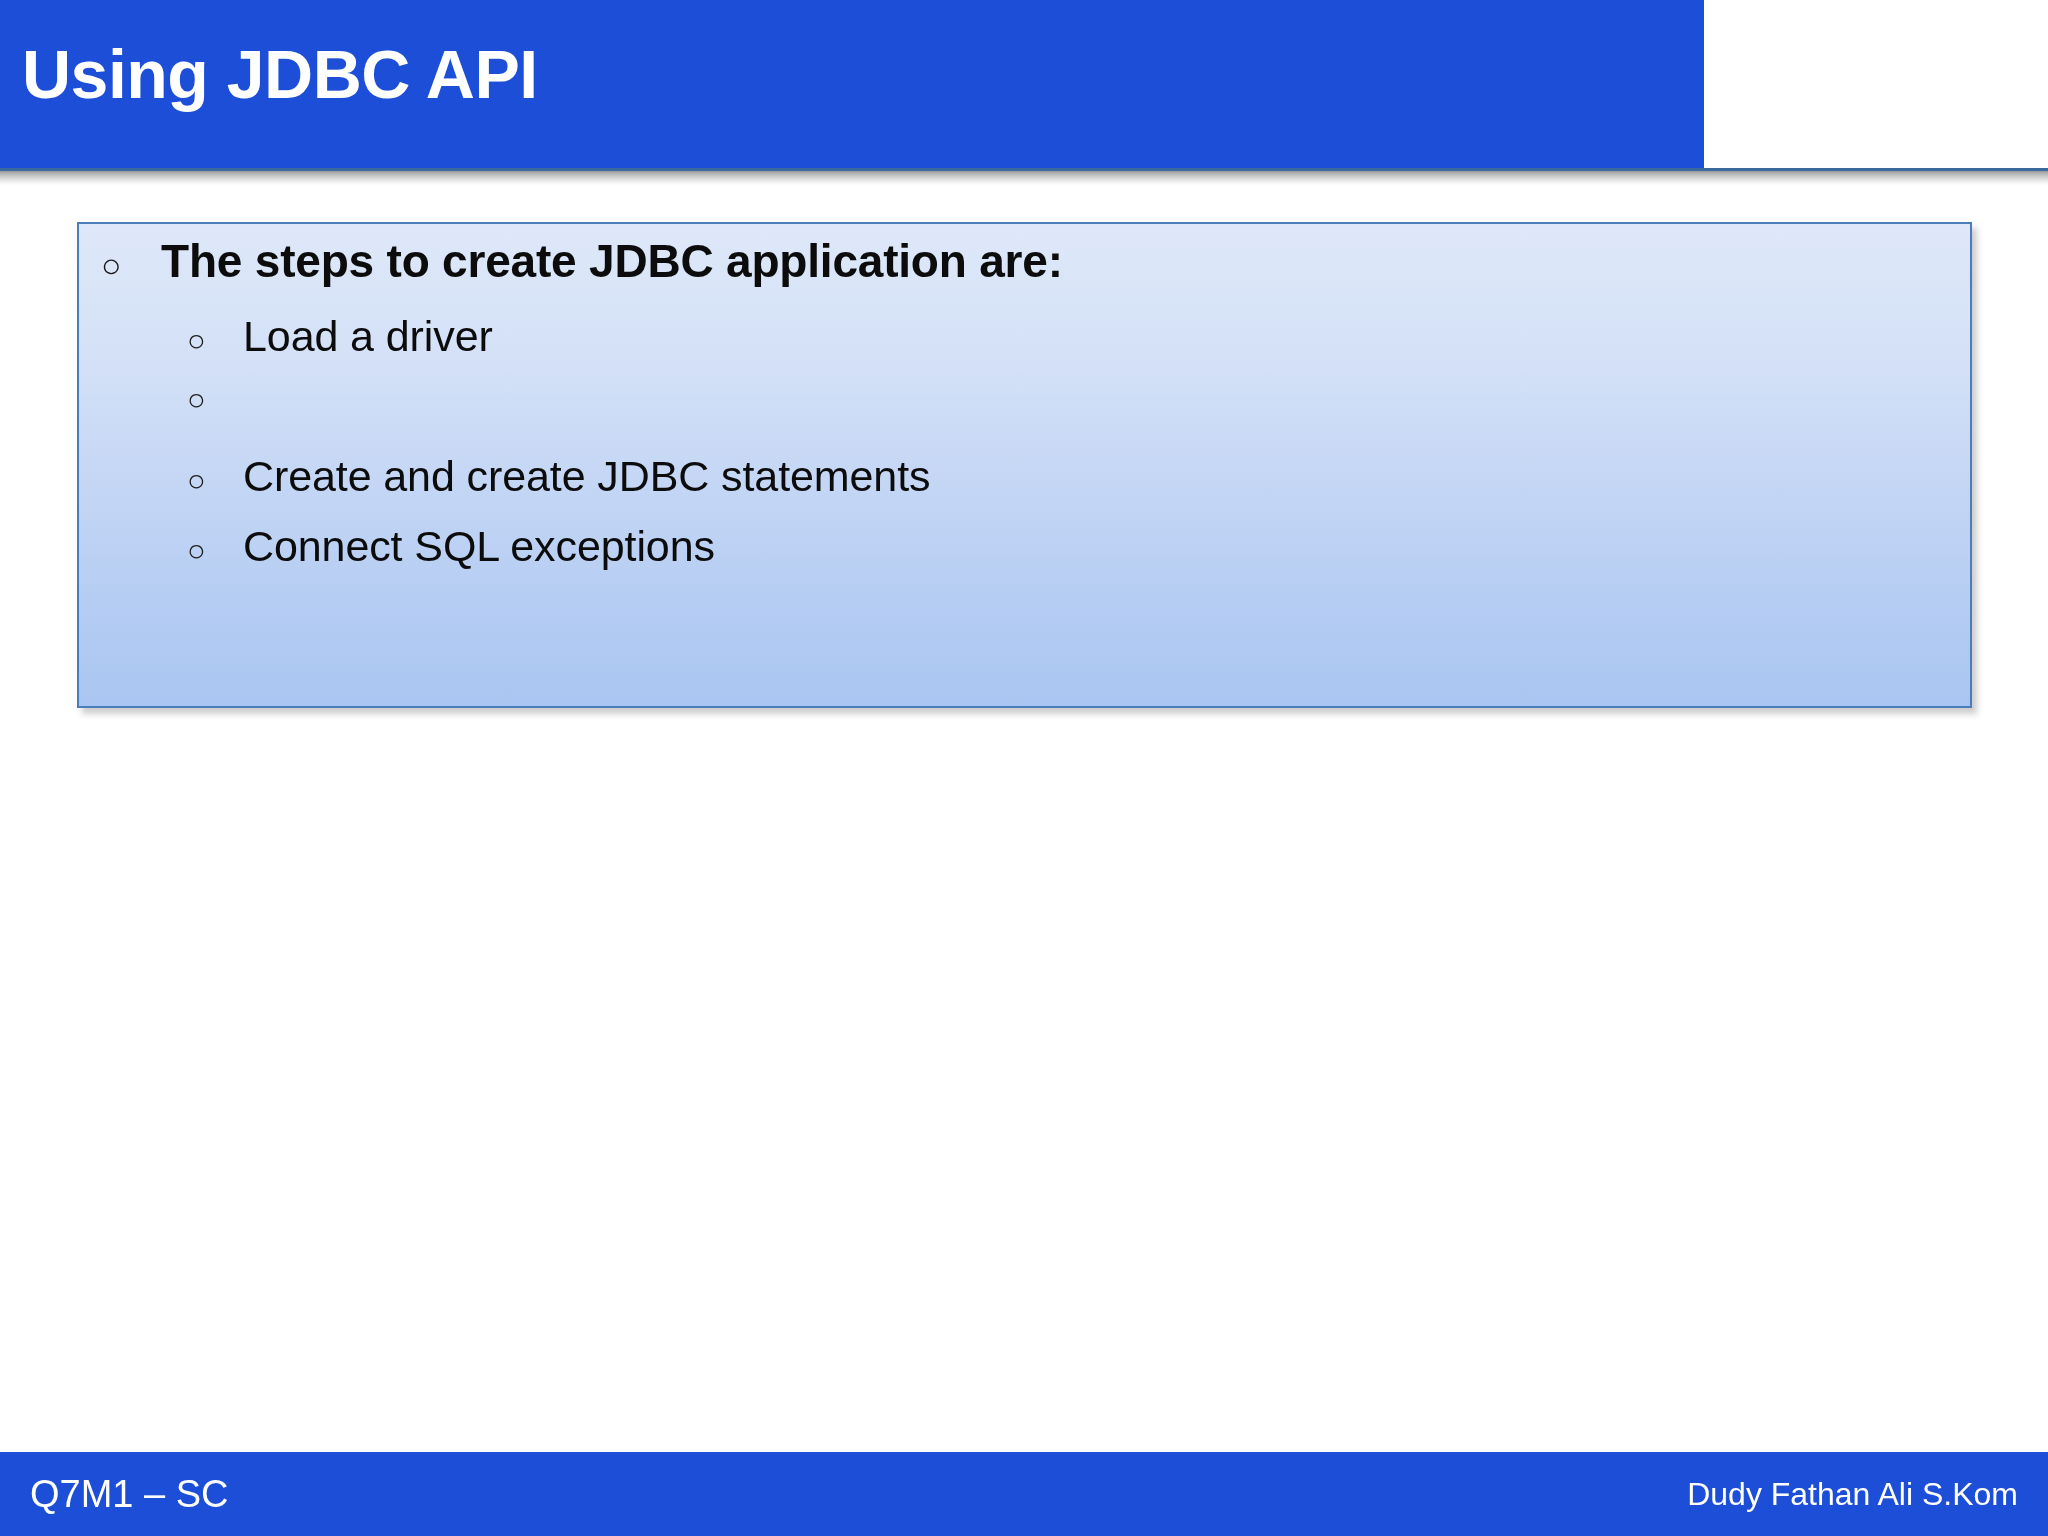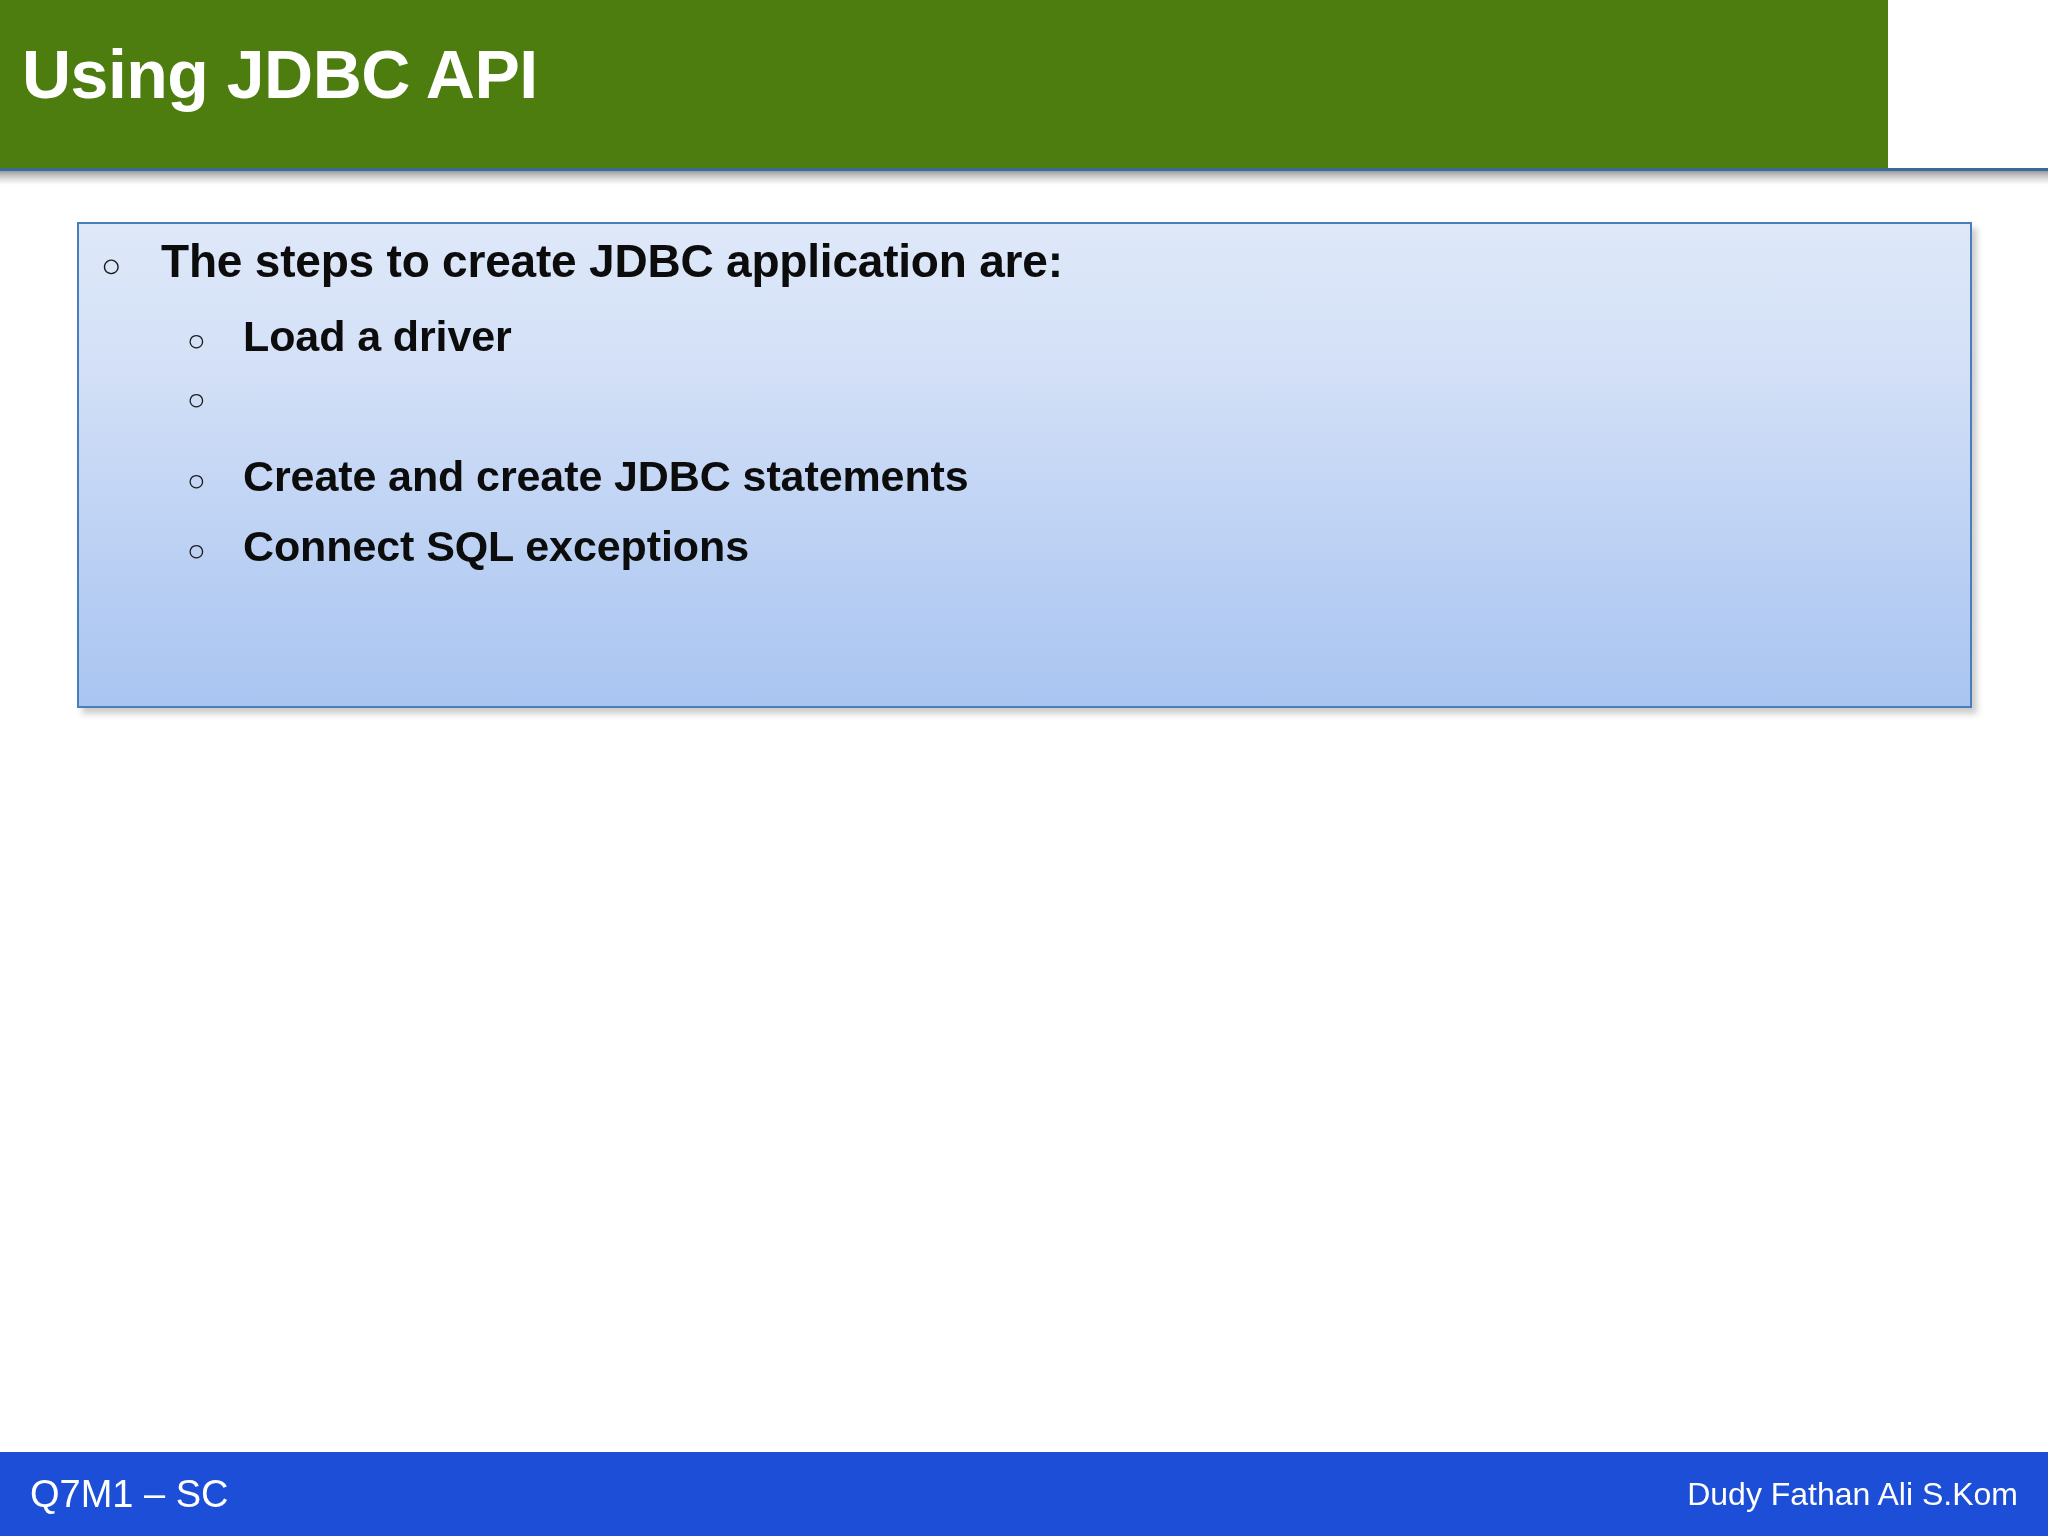--- a/index.html
+++ b/index.html
@@ -21,23 +21,23 @@
     position: absolute;
     inset: 0;
     background: #ffffff;
   }
 
   
   .title-bar {
     position: absolute;
     left: 0;
     top: 0;
-    width: 1888px;
+    width: 1704px;
     height: 168px;
-    background: #4d7c0f;
+    background: #1d4ed8;
     box-sizing: border-box;
   }
   .title-text {
     position: absolute;
     left: 22px;
     top: 14px;
     font-size: 68px;
     font-weight: bold;
     color: #ffffff;
     letter-spacing: -0.5px;
@@ -142,21 +142,21 @@
   .level-2 {
     left: 108px;
     font-size: 43px;
     font-weight: normal;
   }
   .level-2 .bullet-marker {
     font-size: 31px;
     width: 56px;
   }
   .level-2 .bullet-text {
-    font-weight: bold;
+    font-weight: normal;
     letter-spacing: -0.1px;
   }
 
   .row-0 { top: 10px; }
   .row-1 { top: 88px; }
   .row-2 { top: 158px; }
   .row-3 { top: 228px; }
   .row-4 { top: 298px; }
 
   

